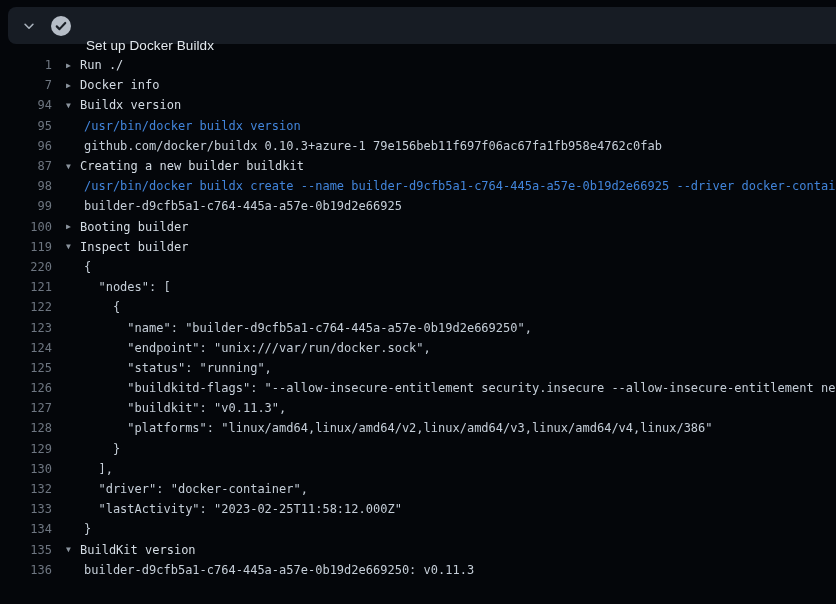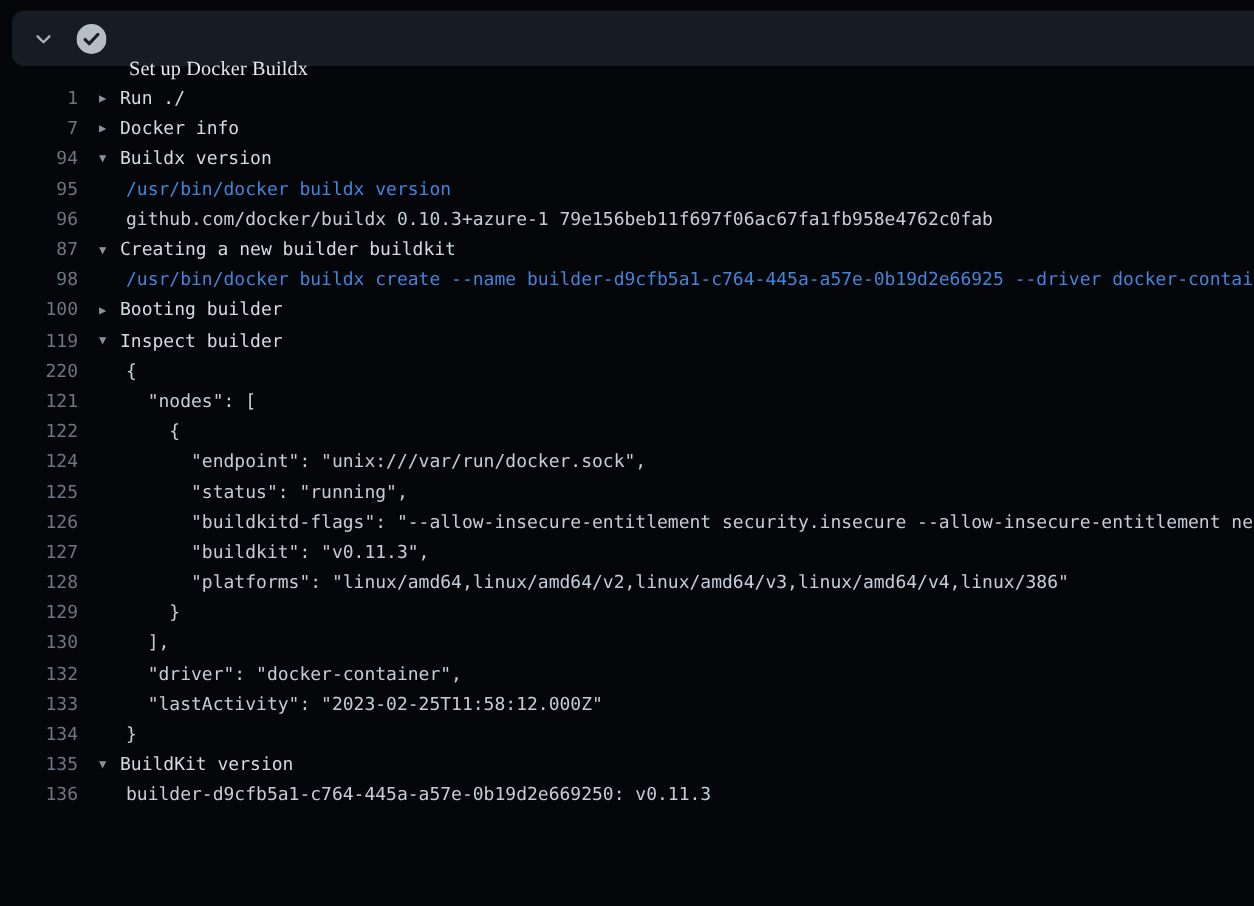--- a/index.html
+++ b/index.html
@@ -25,21 +25,21 @@
     align-items: center;
     gap: 15px;
     padding-left: 14px;
     cursor: pointer;
   }
   .chevron-icon path { stroke: var(--chevron, #aab3bd); }
   .status-circle { fill: var(--status_icon_bg, #b6bdc7); }
   .status-check { stroke: var(--status_check, #1a1f26); }
   .step-title {
     color: var(--title_text, #e3e9ef);
-    font-family: Liberation Serif, serif;
+    font-family: Liberation Sans, sans-serif;
     font-size: 13.5px;
     font-weight: 500;
     letter-spacing: 0.1px;
     margin-top: 40px;
   }
 
   
   .log {
     position: absolute;
     top: 44px;
@@ -99,25 +99,27 @@
 </div>
 
 <div class="log">
     <div class="line"><span class="num">1</span><div class="content group-row"><span class="arrow">▶</span><span class="gtitle">Run ./</span></div></div>
     <div class="line"><span class="num">7</span><div class="content group-row"><span class="arrow">▶</span><span class="gtitle">Docker info</span></div></div>
     <div class="line"><span class="num">94</span><div class="content group-row"><span class="arrow">▼</span><span class="gtitle">Buildx version</span></div></div>
     <div class="line"><span class="num">95</span><div class="content"><span class="txt cmd">/usr/bin/docker buildx version</span></div></div>
     <div class="line"><span class="num">96</span><div class="content"><span class="txt">github.com/docker/buildx 0.10.3+azure-1 79e156beb11f697f06ac67fa1fb958e4762c0fab</span></div></div>
     <div class="line"><span class="num">87</span><div class="content group-row"><span class="arrow">▼</span><span class="gtitle">Creating a new builder buildkit</span></div></div>
     <div class="line"><span class="num">98</span><div class="content"><span class="txt cmd">/usr/bin/docker buildx create --name builder-d9cfb5a1-c764-445a-a57e-0b19d2e66925 --driver docker-container</span></div></div>
+    <div class="line"><span class="num">99</span><div class="content"><span class="txt">builder-d9cfb5a1-c764-445a-a57e-0b19d2e66925</span></div></div>
     <div class="line"><span class="num">100</span><div class="content group-row"><span class="arrow">▶</span><span class="gtitle">Booting builder</span></div></div>
     <div class="line"><span class="num">119</span><div class="content group-row"><span class="arrow">▼</span><span class="gtitle">Inspect builder</span></div></div>
     <div class="line"><span class="num">220</span><div class="content"><span class="txt">{</span></div></div>
     <div class="line"><span class="num">121</span><div class="content"><span class="txt">  "nodes": [</span></div></div>
     <div class="line"><span class="num">122</span><div class="content"><span class="txt">    {</span></div></div>
+    <div class="line"><span class="num">123</span><div class="content"><span class="txt">      "name": "builder-d9cfb5a1-c764-445a-a57e-0b19d2e669250",</span></div></div>
     <div class="line"><span class="num">124</span><div class="content"><span class="txt">      "endpoint": "unix:///var/run/docker.sock",</span></div></div>
     <div class="line"><span class="num">125</span><div class="content"><span class="txt">      "status": "running",</span></div></div>
     <div class="line"><span class="num">126</span><div class="content"><span class="txt">      "buildkitd-flags": "--allow-insecure-entitlement security.insecure --allow-insecure-entitlement network</span></div></div>
     <div class="line"><span class="num">127</span><div class="content"><span class="txt">      "buildkit": "v0.11.3",</span></div></div>
     <div class="line"><span class="num">128</span><div class="content"><span class="txt">      "platforms": "linux/amd64,linux/amd64/v2,linux/amd64/v3,linux/amd64/v4,linux/386"</span></div></div>
     <div class="line"><span class="num">129</span><div class="content"><span class="txt">    }</span></div></div>
     <div class="line"><span class="num">130</span><div class="content"><span class="txt">  ],</span></div></div>
     <div class="line"><span class="num">132</span><div class="content"><span class="txt">  "driver": "docker-container",</span></div></div>
     <div class="line"><span class="num">133</span><div class="content"><span class="txt">  "lastActivity": "2023-02-25T11:58:12.000Z"</span></div></div>
     <div class="line"><span class="num">134</span><div class="content"><span class="txt">}</span></div></div>

